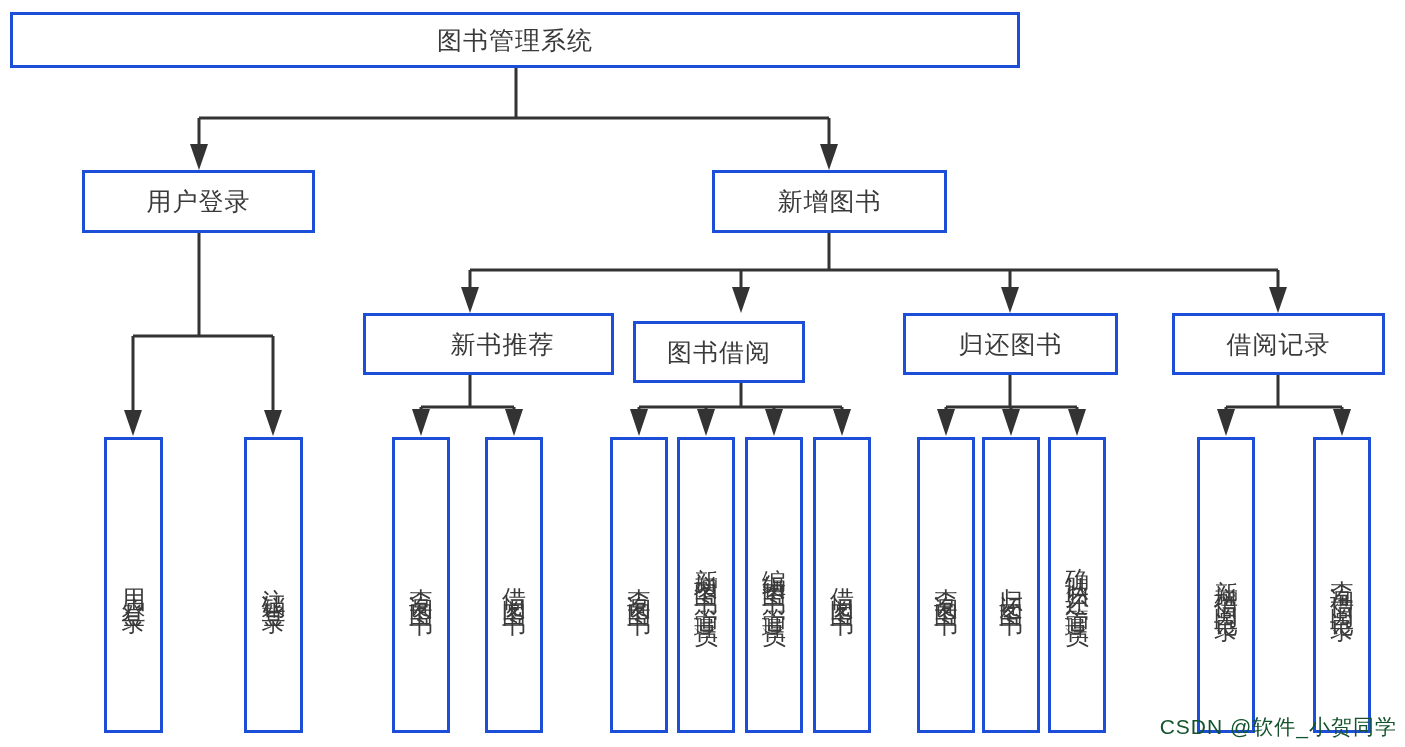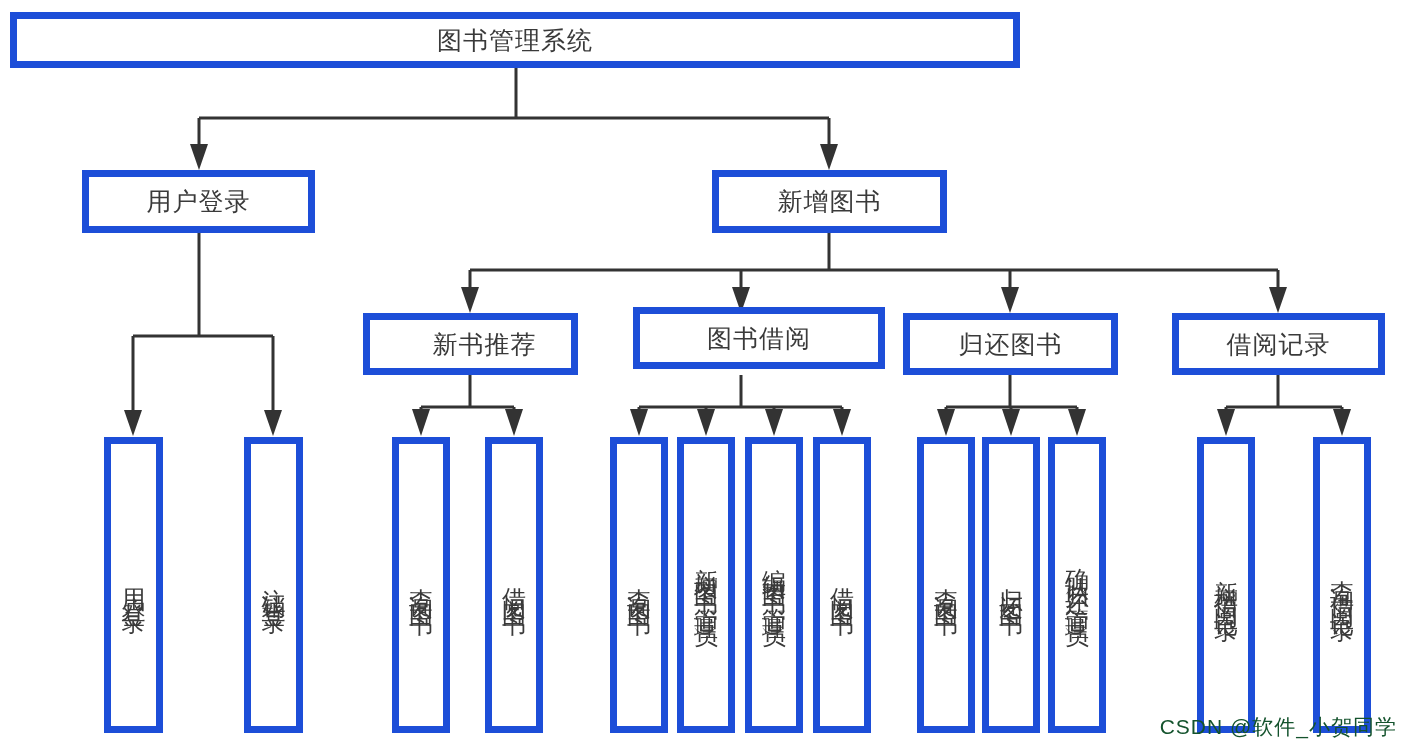--- a/index.html
+++ b/index.html
@@ -13,21 +13,21 @@
   }
   #connectors {
     position: absolute;
     left: 0; top: 0;
     width: 1405px; height: 747px;
   }
   .box {
     position: absolute;
     box-sizing: border-box;
     background: #ffffff;
-    border: 7px solid #1d4ed8;
+    border: 3px solid #1d4ed8;
     color: #3a3a3a;
     display: flex;
     align-items: center;
     justify-content: center;
     text-align: right;
   }
   .h-box {
     font-size: 25px;
     letter-spacing: 1px;
     line-height: 1;
@@ -106,22 +106,22 @@
       <polygon points="1217,409 1235,409 1226,436"></polygon>
       <polygon points="1333,409 1351,409 1342,436"></polygon>
     </g>
   </svg>
 
   <div class="box h-box" style="left:10px; top:12px; width:1010px; height:56px;">图书管理系统</div>
 
   <div class="box h-box" style="left:82px; top:170px; width:233px; height:63px;">用户登录</div>
   <div class="box h-box" style="left:712px; top:170px; width:235px; height:63px;">新增图书</div>
 
-  <div class="box h-box" style="left:363px; top:313px; width:215px; height:62px;padding-left:28px;">新书推荐</div>
-  <div class="box h-box" style="left:633px; top:307px; width:252px; height:62px;">图书借阅</div>
+  <div class="box h-box" style="left:363px; top:313px; width:251px; height:62px;padding-left:28px;">新书推荐</div>
+  <div class="box h-box" style="left:633px; top:321px; width:172px; height:62px;">图书借阅</div>
   <div class="box h-box" style="left:903px; top:313px; width:215px; height:62px;">归还图书</div>
   <div class="box h-box" style="left:1172px; top:313px; width:213px; height:62px;">借阅记录</div>
 
   <div class="box v-box" style="left:104px; top:437px; width:59px; height:296px;">用户登录</div>
   <div class="box v-box" style="left:244px; top:437px; width:59px; height:296px;">注销登录</div>
 
   <div class="box v-box" style="left:392px; top:437px; width:58px; height:296px;">查询图书</div>
   <div class="box v-box" style="left:485px; top:437px; width:58px; height:296px;">借阅图书</div>
 
   <div class="box v-box" style="left:610px; top:437px; width:58px; height:296px;">查询图书</div>

